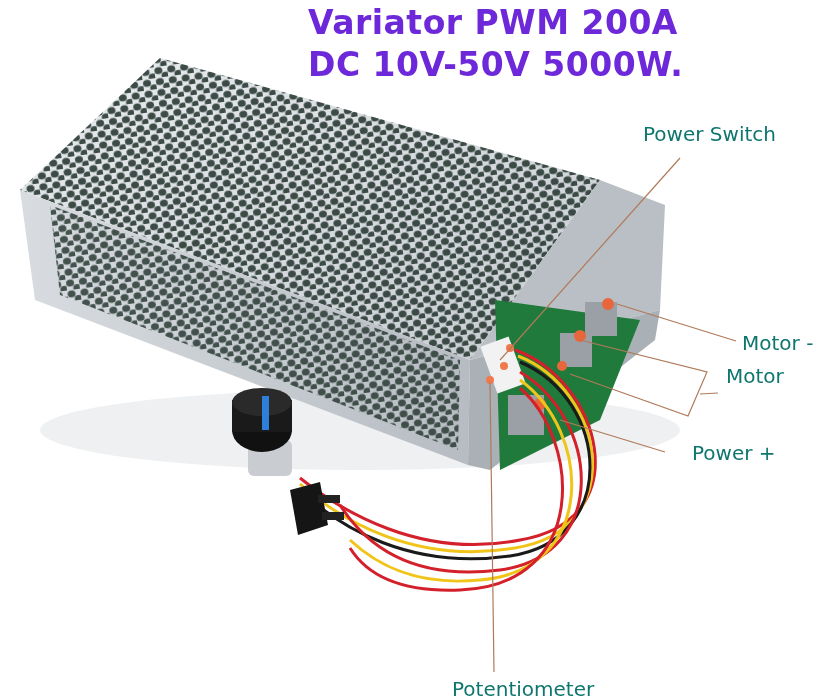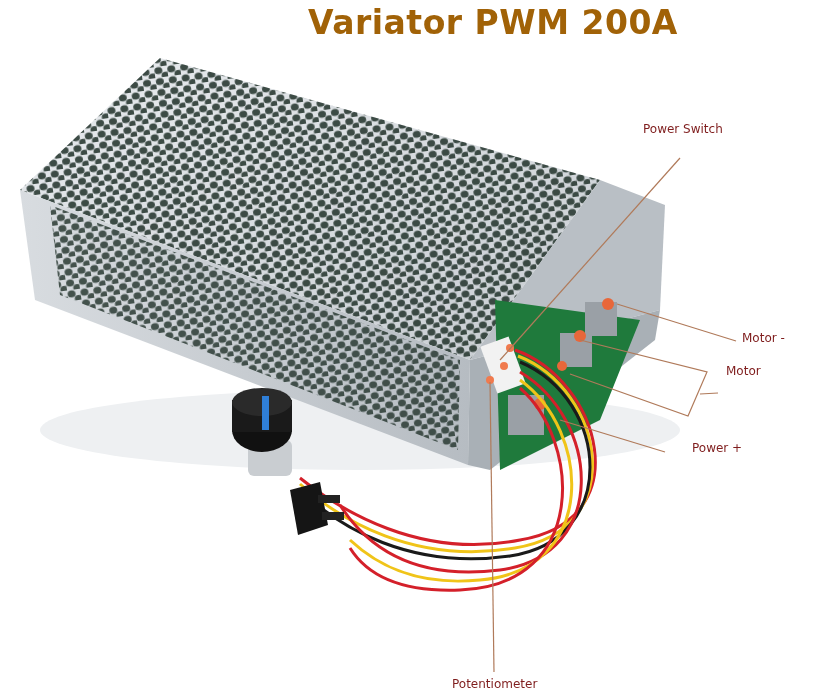--- a/index.html
+++ b/index.html
@@ -1,20 +1,20 @@
 <!DOCTYPE html>
 <html><head>
 <meta charset="utf-8">
 <style>
   html, body { margin: 0; padding: 0; background: #ffffff; }
   body { width: 820px; height: 699px; position: relative; overflow: hidden; font-family: "DejaVu Sans", sans-serif; }
   .stage { position: absolute; left: 0; top: 0; width: 820px; height: 699px; }
-  .title { position: absolute; left: 308px; top: 2px; color: #a16207; font-family: "DejaVu Sans", sans-serif; font-weight: bold; font-size: 33px; line-height: 42px; letter-spacing: 0.5px; white-space: nowrap; }
+  .title { position: absolute; left: 308px; top: 2px; color: #6d28d9; font-family: "DejaVu Sans", sans-serif; font-weight: bold; font-size: 33px; line-height: 42px; letter-spacing: 0.5px; white-space: nowrap; }
   .title div { display: block; }
-  .label { position: absolute; color: #7f1d1d; font-family: "DejaVu Sans", sans-serif; font-size: 12px; white-space: nowrap; }
+  .label { position: absolute; color: #0f766e; font-family: "DejaVu Sans", sans-serif; font-size: 20px; white-space: nowrap; }
   svg.photo { position: absolute; left: 0; top: 0; }
 </style>
 </head>
 <body>
 
 <div class="stage">
   <svg class="photo" width="820" height="699" viewBox="0 0 820 699">
     <defs>
       <pattern id="holes" x="0" y="0" width="13" height="11" patternUnits="userSpaceOnUse" patternTransform="rotate(-8)">
         <ellipse cx="4" cy="4" rx="4" ry="3.6" fill="#2a3a33"></ellipse>
@@ -86,20 +86,21 @@
       <line x1="617" y1="304" x2="736" y2="341"></line>
       <polyline points="580,340 707,372 688,416 570,374"></polyline>
       <line x1="700" y1="394" x2="718" y2="393"></line>
       <line x1="560" y1="420" x2="665" y2="452"></line>
       <line x1="490" y1="382" x2="494" y2="672"></line>
     </g>
   </svg>
 
   <div class="title">
     <div>Variator PWM 200A</div>
+    <div>DC 10V-50V 5000W.</div>
   </div>
 
   <div class="label" style="left:643px; top:122px;">Power Switch</div>
   <div class="label" style="left:742px; top:331px;">Motor -</div>
   <div class="label" style="left:726px; top:364px;">Motor</div>
   <div class="label" style="left:668px; top:441px;margin-left:24px;">Power +</div>
   <div class="label" style="left:452px; top:677px;text-align:center;">Potentiometer</div>
 </div>
 
 </body></html>

